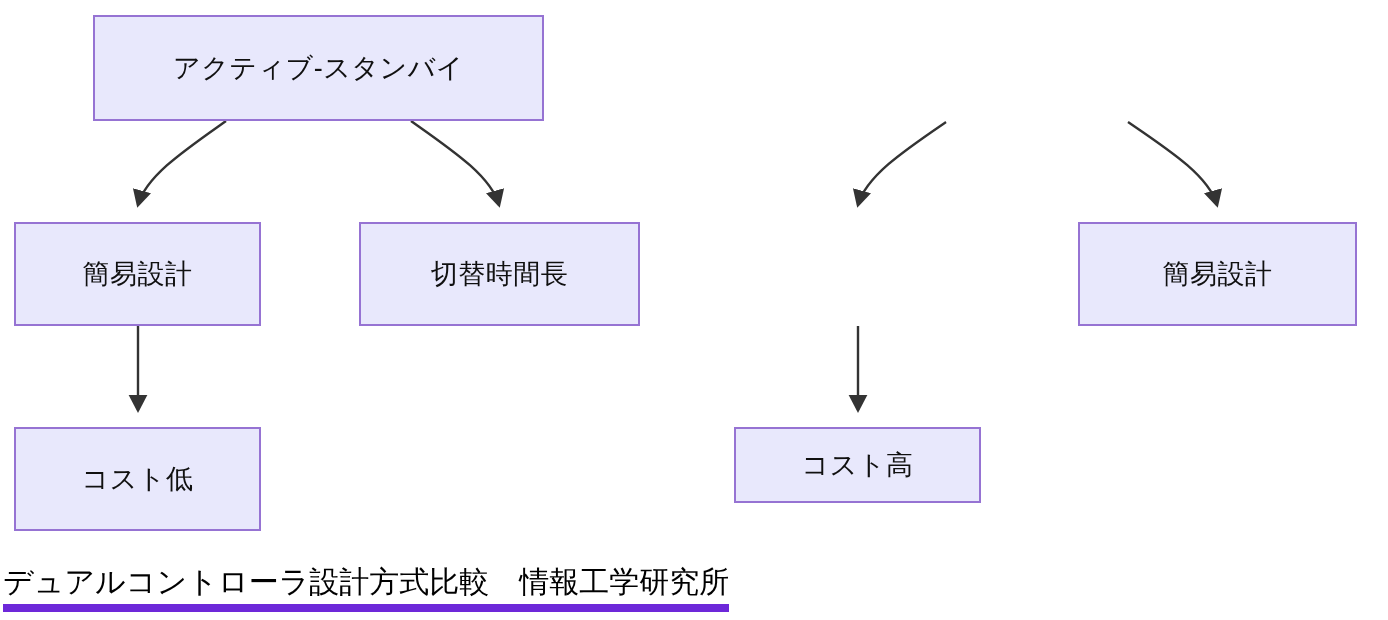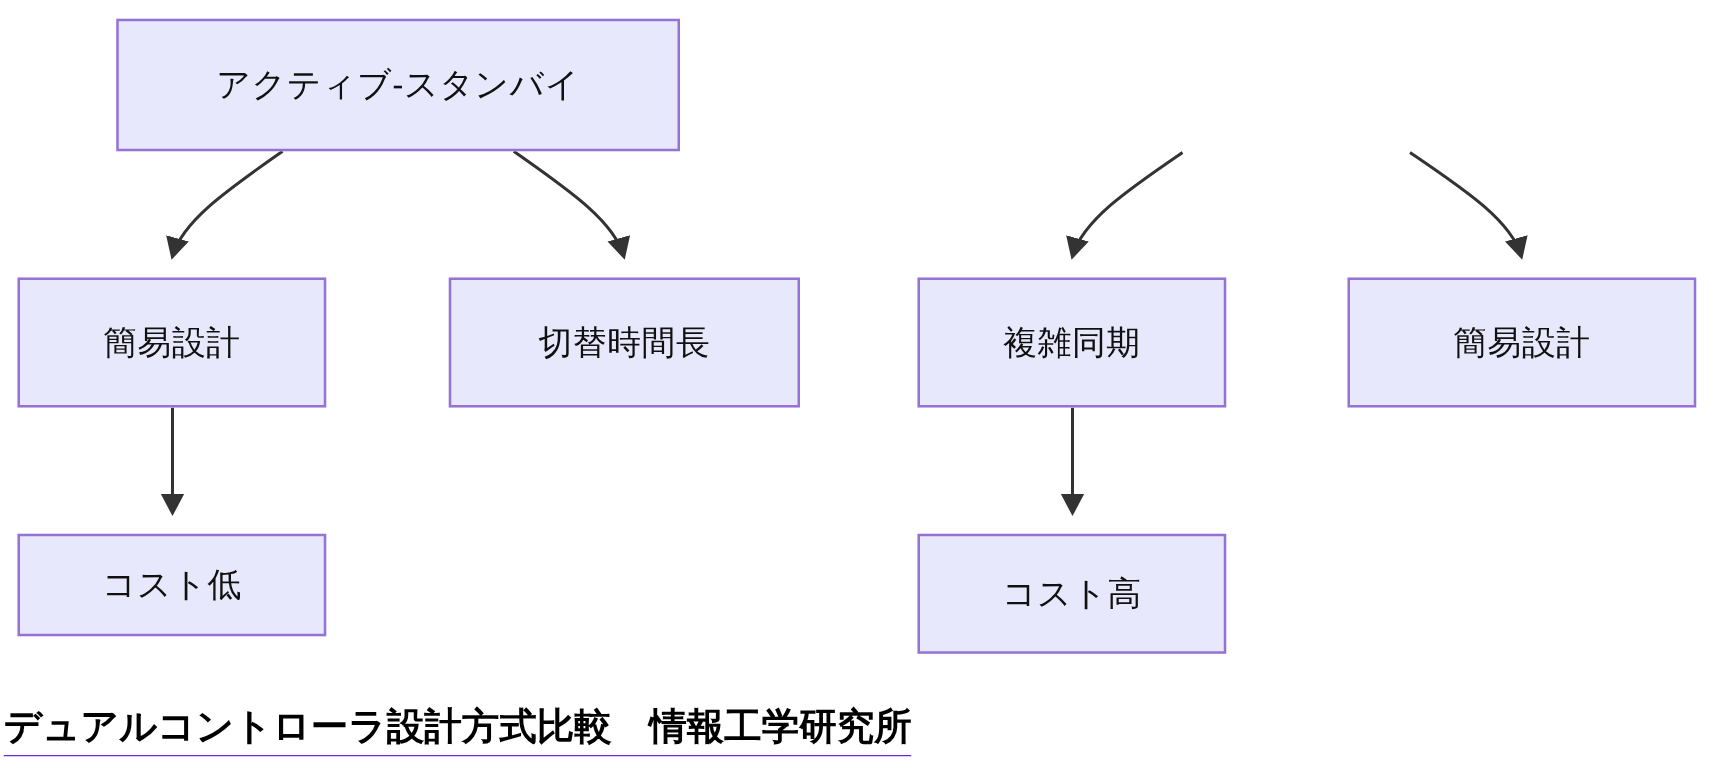--- a/index.html
+++ b/index.html
@@ -42,37 +42,37 @@
     line-height: 1.2;
     white-space: nowrap;
   }
   .node-label {
     display: block;
   }
   
   #node-active-standby { left: 93px;  top: 15px;  width: 451px; height: 106px; }
   #node-simple-design  { left: 14px;  top: 222px; width: 247px; height: 104px; }
   #node-long-switch    { left: 359px; top: 222px; width: 281px; height: 104px; }
-  #node-low-cost       { left: 14px;  top: 427px; width: 247px; height: 82px; }
+  #node-low-cost       { left: 14px;  top: 427px; width: 247px; height: 104px; }
   
   #node-active-active  { left: 814px; top: 15px;  width: 446px; height: 107px; }
   #node-complex-sync   { left: 734px; top: 222px; width: 247px; height: 104px; }
   #node-short-switch   { left: 1078px;top: 222px; width: 279px; height: 104px; }
-  #node-high-cost      { left: 734px; top: 427px; width: 247px; height: 96px; }
+  #node-high-cost      { left: 734px; top: 427px; width: 247px; height: 76px; }
 
   #caption {
     position: absolute;
     left: 3px;
     top: 560px;
     font-size: 30px;
-    font-weight: 700;
+    font-weight: 400;
     color: #000000;
     white-space: nowrap;
     line-height: 44px;
-    border-bottom: 1px solid #6d28d9;
+    border-bottom: 8px solid #6d28d9;
     padding-bottom: 0px;
     display: inline-block;
   }
 </style>
 </head>
 <body>
 
 <div id="canvas">
 
   <svg id="edges" viewBox="0 0 1388 620" xmlns="http://www.w3.org/2000/svg">
@@ -105,23 +105,20 @@
 
   <div class="node" id="node-simple-design">
     <span class="node-label">簡易設計</span>
   </div>
 
   <div class="node" id="node-low-cost">
     <span class="node-label">コスト低</span>
   </div>
 
 
-  <div class="node" id="node-complex-sync">
-    <span class="node-label">複雑同期</span>
-  </div>
 
   <div class="node" id="node-short-switch">
     <span class="node-label">簡易設計</span>
   </div>
 
   <div class="node" id="node-high-cost">
     <span class="node-label">コスト高</span>
   </div>
 
   <div id="caption">デュアルコントローラ設計方式比較　情報工学研究所</div>

